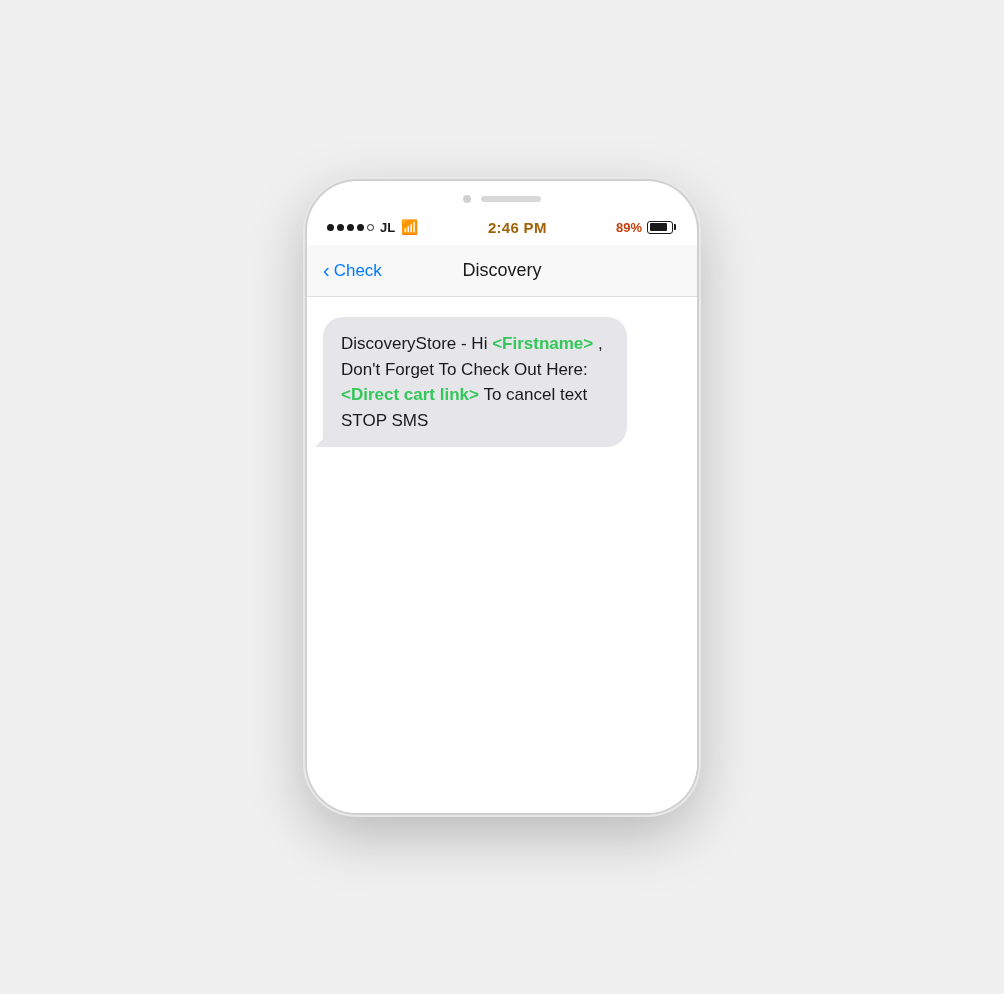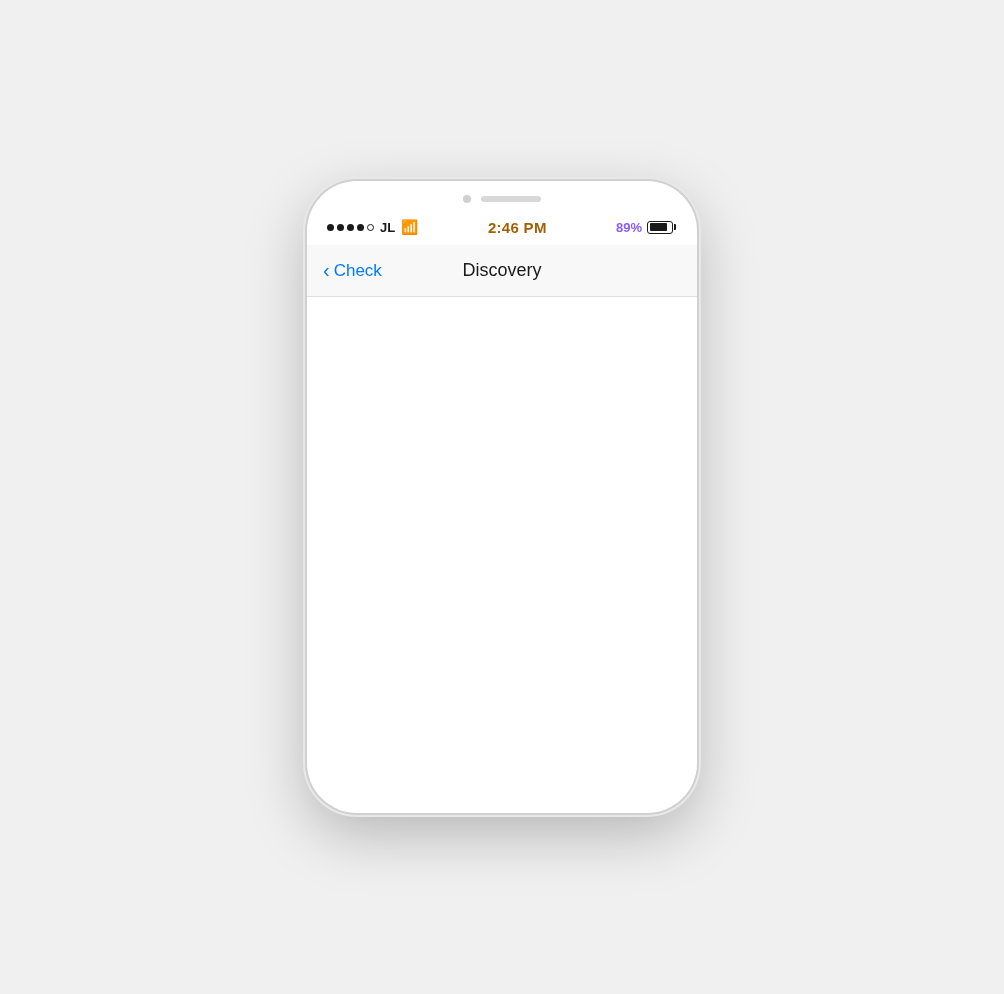--- a/index.html
+++ b/index.html
@@ -103,21 +103,21 @@
       color: #a16207;
       letter-spacing: 0.3px;
     }
 
     .status-right {
       display: flex;
       align-items: center;
       gap: 5px;
       font-size: 13px;
       font-weight: 600;
-      color: #8b5cf6;
+      color: #c2410c;
     }
 
     .battery-container {
       display: flex;
       align-items: center;
       gap: 2px;
     }
 
     .battery-box {
       width: 26px;
@@ -259,14 +259,19 @@
 
   <div class="nav-bar">
     <div class="back-button">
       <span class="chevron">‹</span>
       <span>Check</span>
     </div>
     <div class="nav-title">Discovery</div>
     <div class="nav-right"></div>
   </div>
 
+  <div class="message-area">
+    <div class="message-bubble">
+      <span>DiscoveryStore - Hi </span><span class="highlight-green">&lt;Firstname&gt;</span><span> , Don't Forget To Check Out Here: </span><span class="highlight-green">&lt;Direct cart link&gt;</span><span> To cancel text STOP SMS</span>
+    </div>
+  </div>
 
 </div>
 
 </body></html>

